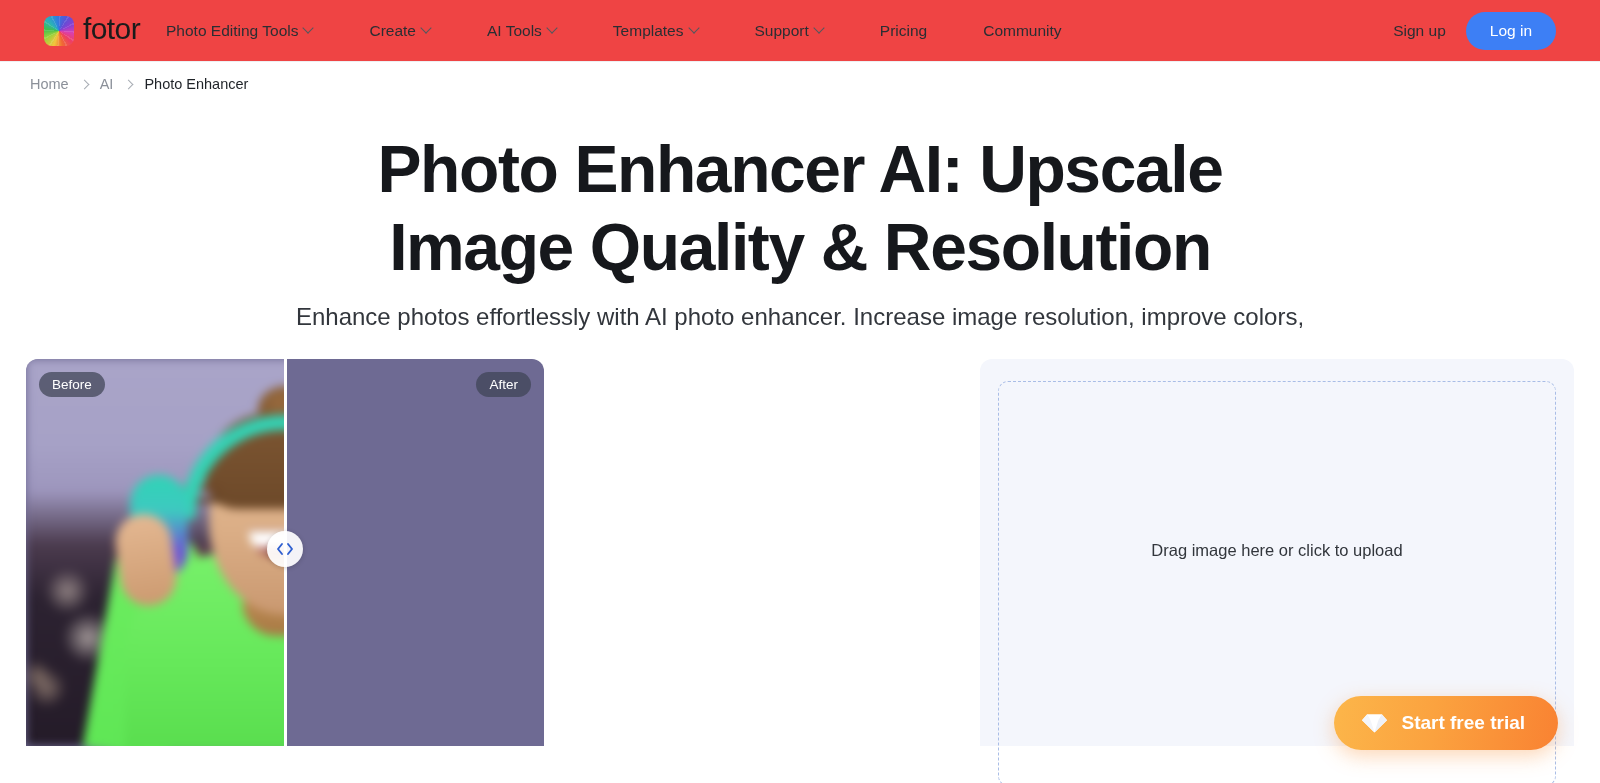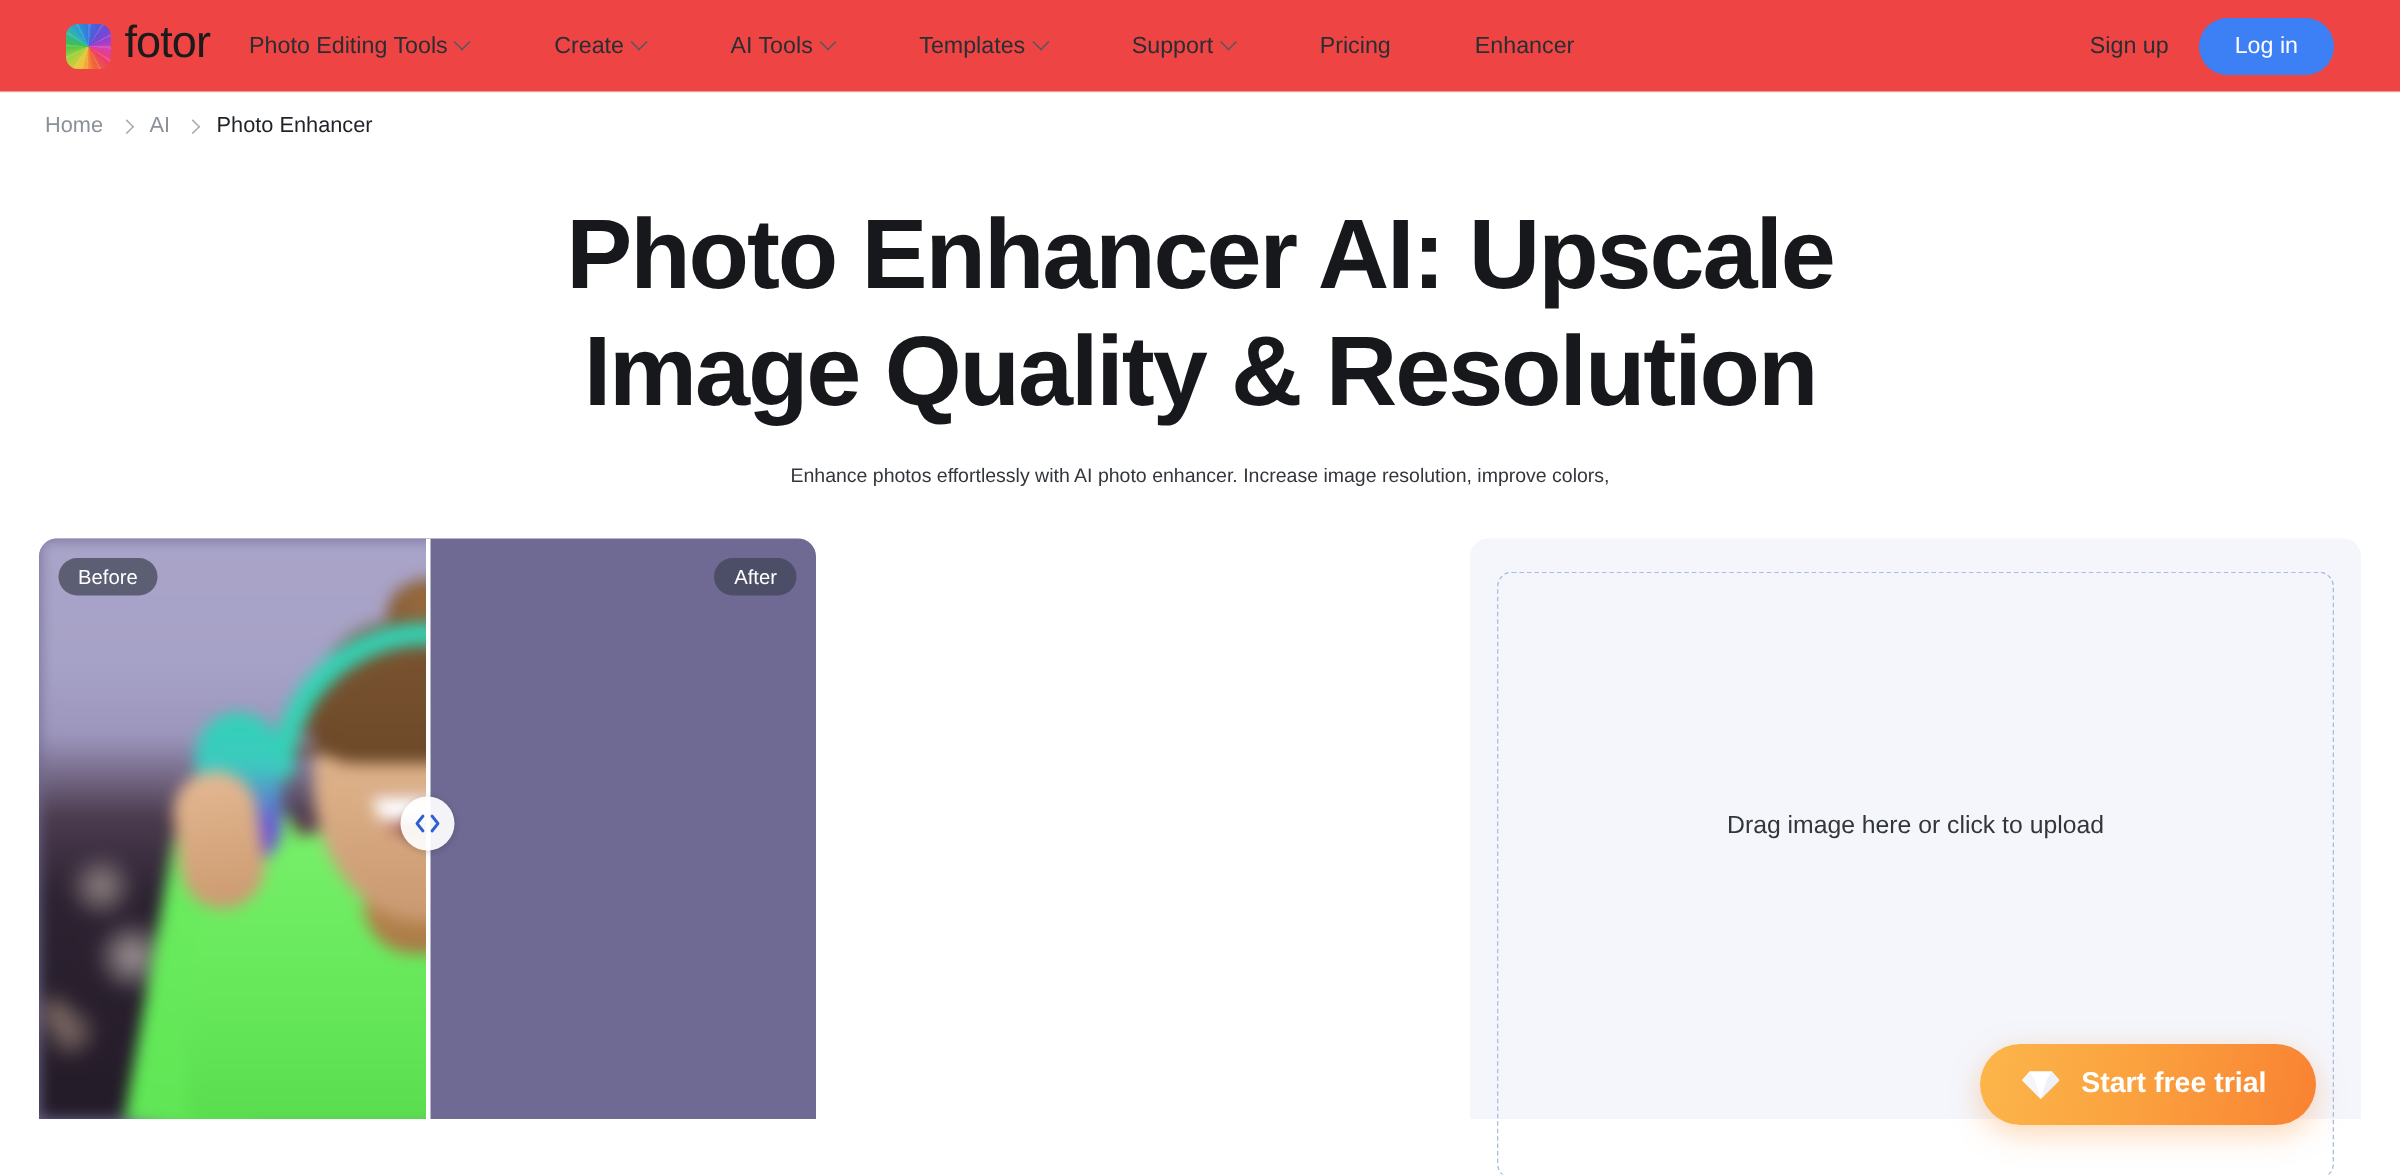--- a/index.html
+++ b/index.html
@@ -116,21 +116,21 @@
     font-size: 66px;
     line-height: 78px;
     font-weight: 700;
     color: #16181c;
     letter-spacing: -1.4px;
     font-stretch: condensed;
   }
   .hero h1 .ln { display: block; }
   .hero p {
     margin-top: 16px;
-    font-size: 13px;
+    font-size: 24px;
     line-height: 29px;
     color: #32363c;
   }
   .hero p .ln { display: block; }
 
   
   .main {
     display: flex;
     justify-content: space-between;
     gap: 68px;
@@ -372,21 +372,21 @@
     letter-spacing: .1px;
     background: linear-gradient(90deg, #2433e6 0%, #2f55ef 30%, #3f93e6 62%, #56c9d2 88%, #62d8cf 100%);
     box-shadow: 0 5px 16px rgba(48,80,230,.26);
     white-space: nowrap;
   }
   .enhance-btn svg { display:block; }
 
   
   .trial-btn {
     position: absolute;
-    right: 56px;
+    right: 42px;
     bottom: 33px;
     display: flex; align-items: center; gap: 13px;
     padding: 15px 33px 15px 27px;
     border: none;
     border-radius: 34px;
     cursor: pointer;
     color: #fff;
     font-family: inherit;
     font-size: 19px;
     font-weight: 700;
@@ -425,21 +425,21 @@
       <i class="caret"></i>
     </div>
     <div class="nav-item">
       <span>Support</span>
       <i class="caret"></i>
     </div>
     <div class="nav-item">
       <span>Pricing</span>
     </div>
     <div class="nav-item">
-      <span>Enhancer</span>
+      <span>Community</span>
     </div>
   </nav>
 
   <div class="header-right">
     <span class="signup-link">Sign up</span>
     <button class="login-btn">Log in</button>
   </div>
 </div>
 
 <div class="breadcrumb">

